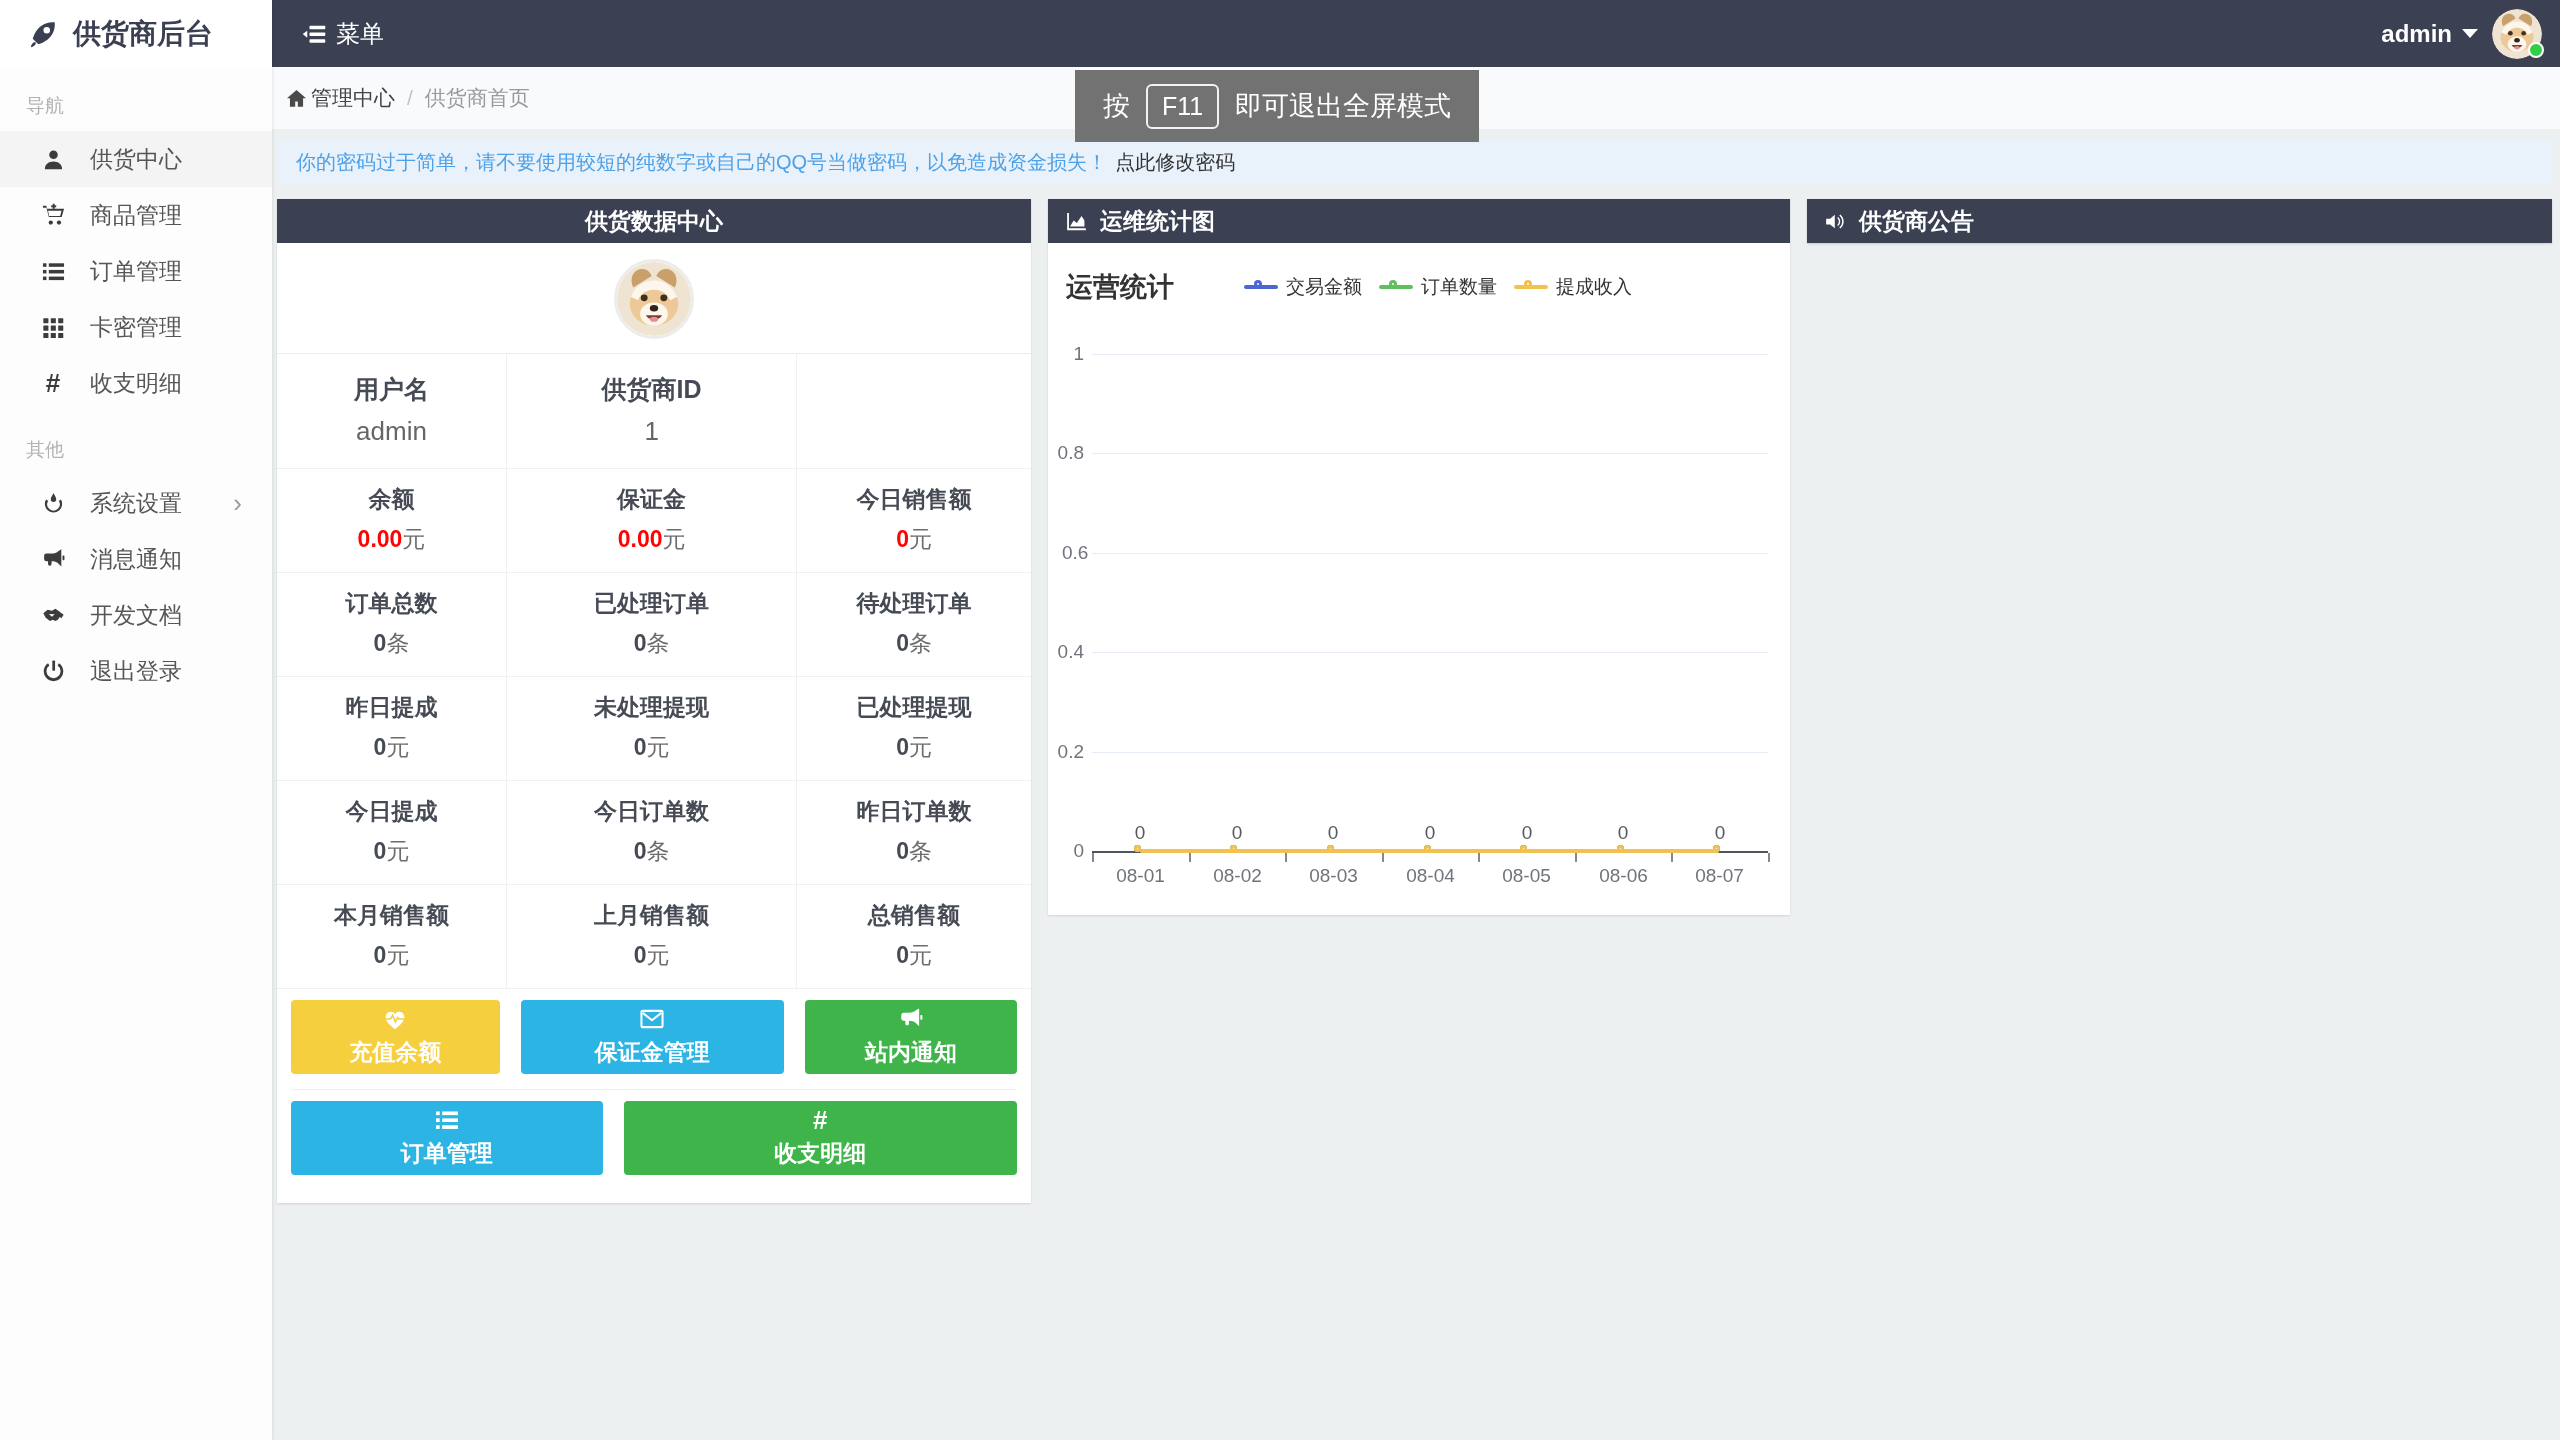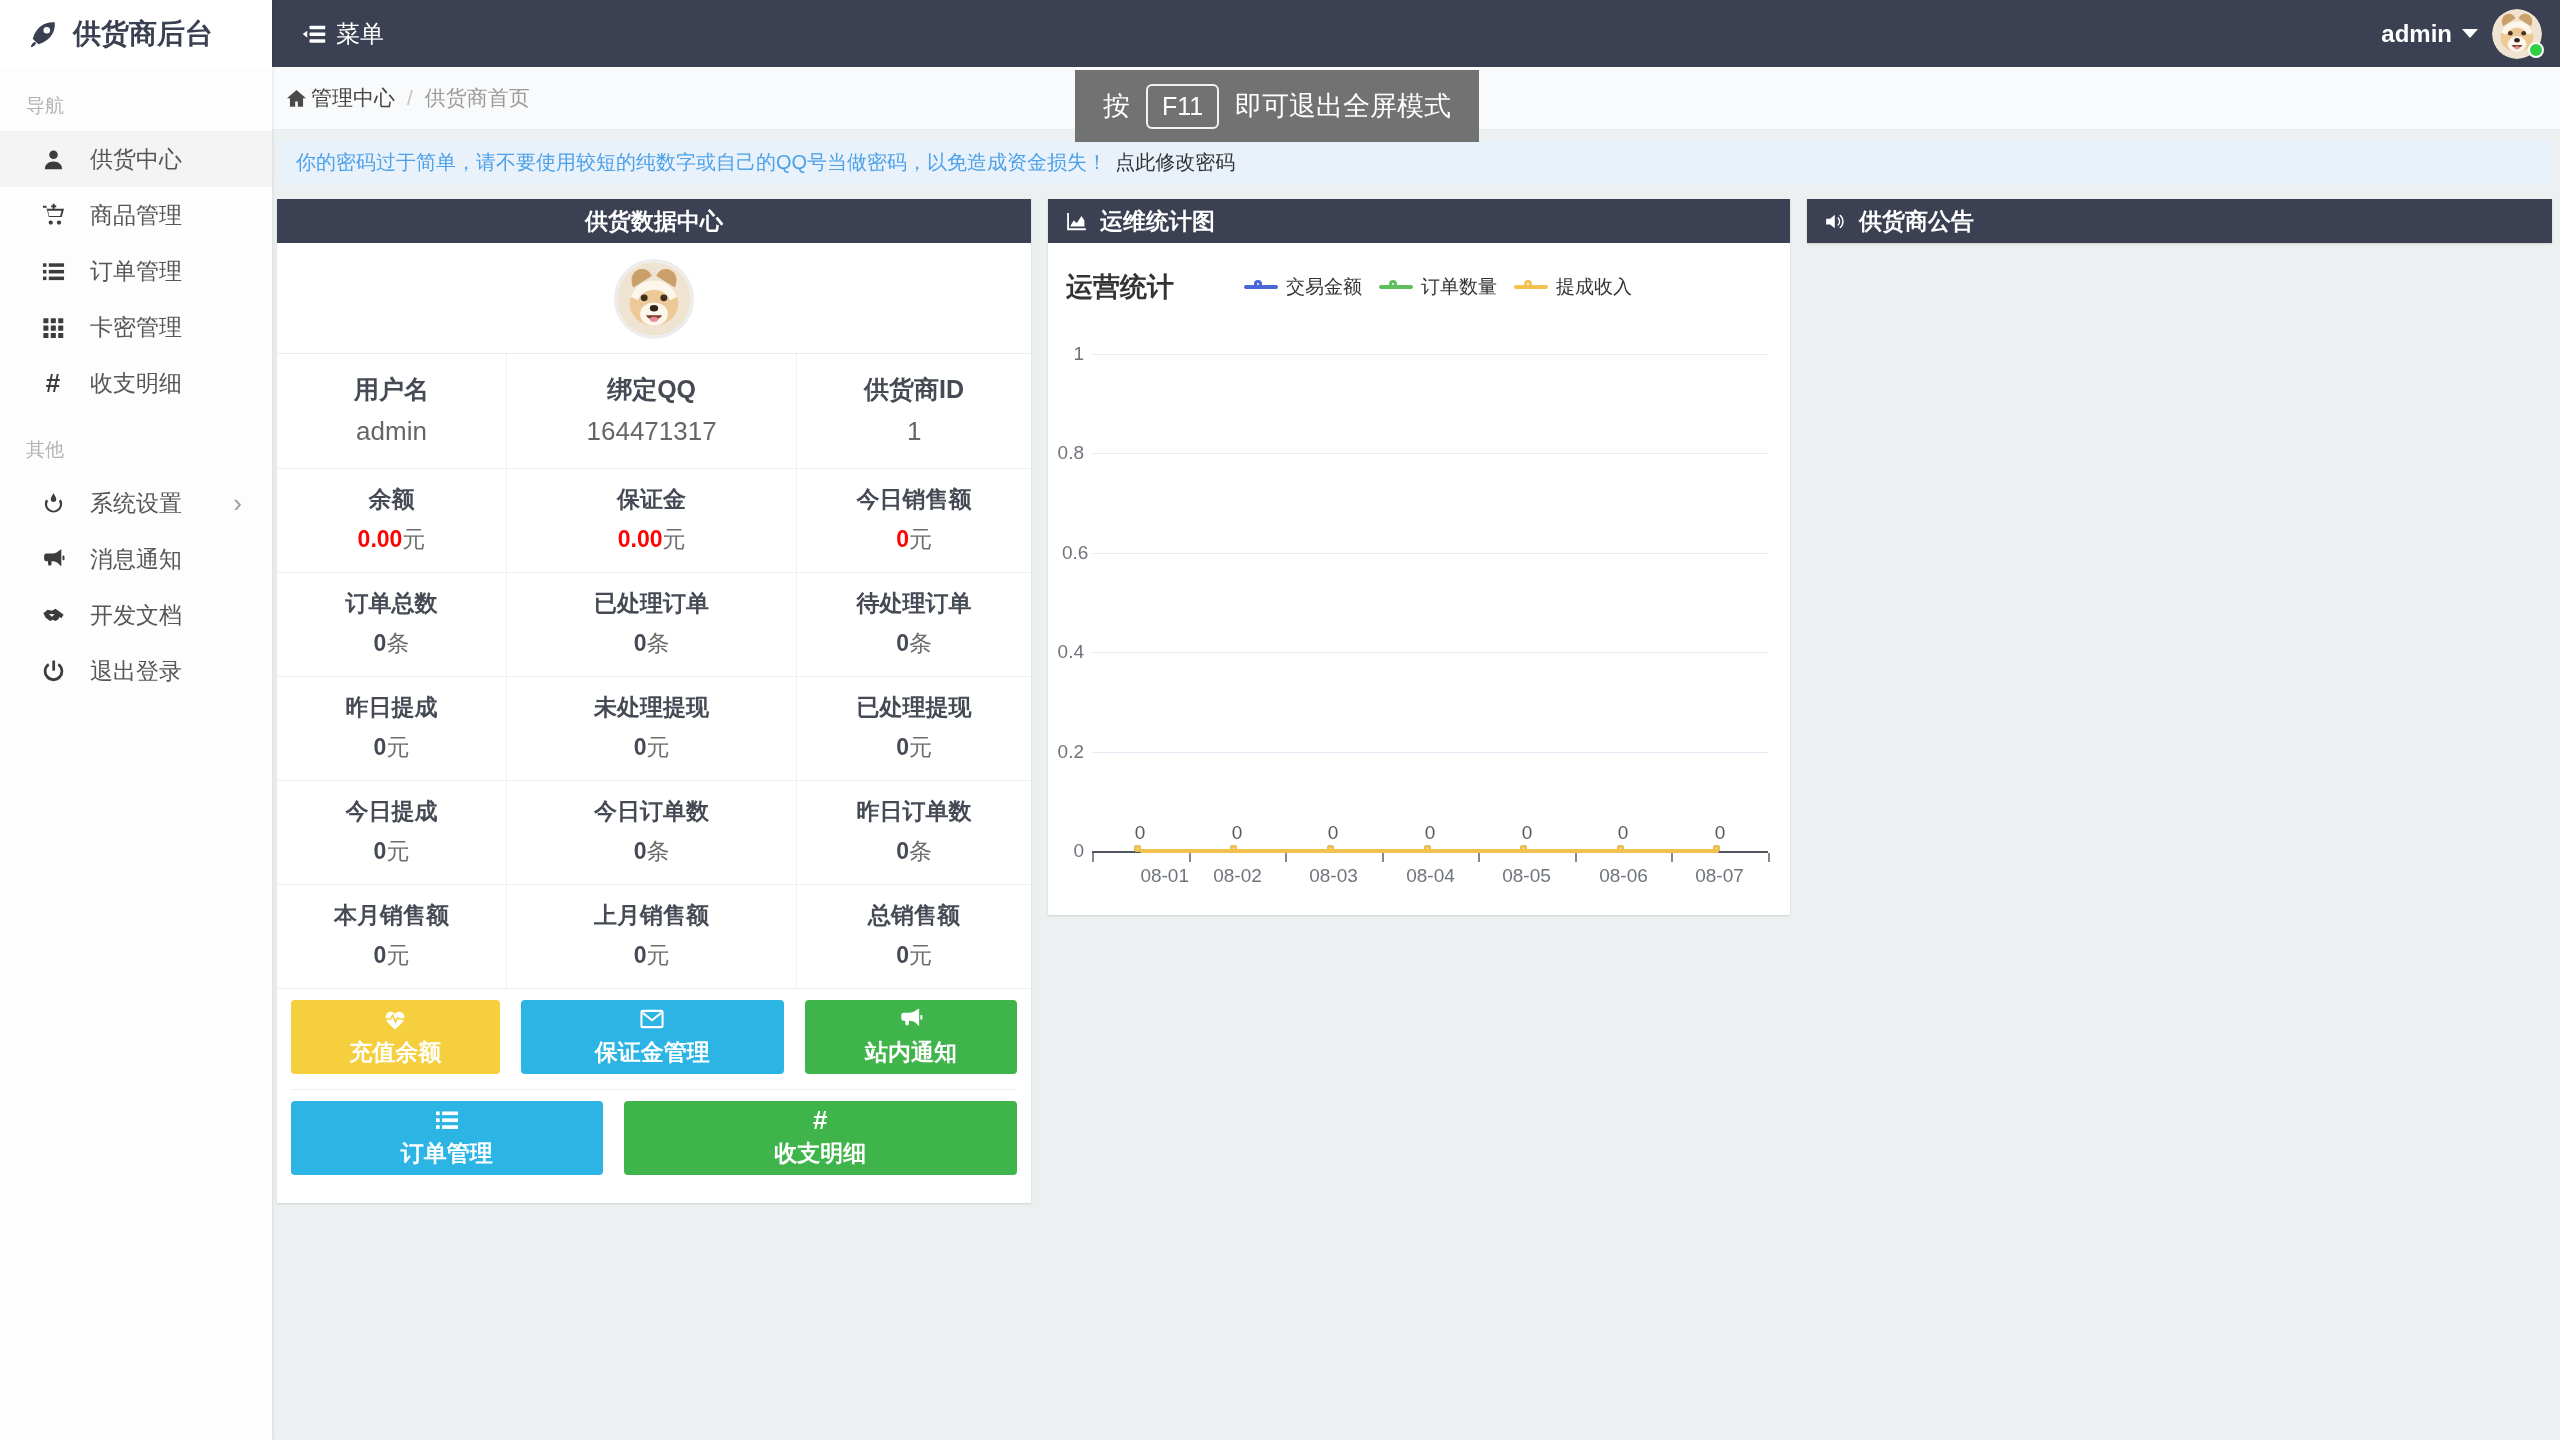--- a/index.html
+++ b/index.html
@@ -323,24 +323,20 @@
                 </span>
               </span>
           </div>
           <div id="stats-table">
               <div class="stat-row identity">
                 <div class="stat-cell">
                   <div class="stat-label">用户名</div>
                   <div class="stat-value"><span class="num">admin</span></div>
                 </div>
                 <div class="stat-cell">
-                  <div class="stat-label">绑定QQ</div>
-                  <div class="stat-value"><span class="num">164471317</span></div>
-                </div>
-                <div class="stat-cell">
                   <div class="stat-label">供货商ID</div>
                   <div class="stat-value"><span class="num">1</span></div>
                 </div>
               </div>
               <div class="stat-row">
                 <div class="stat-cell">
                   <div class="stat-label">余额</div>
                   <div class="stat-value red"><span class="num">0.00</span><span class="unit">元</span></div>
                 </div>
                 <div class="stat-cell">
@@ -515,21 +511,21 @@
               <div class="ylab" style="left: 0px; top: 34px;">1</div>
               <div class="axisline" style="left: 44px; width: 676px; top: 542px;"></div>
               <div class="xtick" style="left: 44px; top: 544px;"></div>
               <div class="xtick" style="left: 141px; top: 544px;"></div>
               <div class="xtick" style="left: 237px; top: 544px;"></div>
               <div class="xtick" style="left: 334px; top: 544px;"></div>
               <div class="xtick" style="left: 430px; top: 544px;"></div>
               <div class="xtick" style="left: 527px; top: 544px;"></div>
               <div class="xtick" style="left: 623px; top: 544px;"></div>
               <div class="xtick" style="left: 720px; top: 544px;"></div>
-              <div class="xlab" style="left: 44px; width: 97px; top: 556px; text-align: right;">08-01</div>
+              <div class="xlab" style="left: 44px; width: 97px; top: 556px;">08-01</div>
               <div class="xlab" style="left: 141px; width: 97px; top: 556px;">08-02</div>
               <div class="xlab" style="left: 237px; width: 97px; top: 556px;">08-03</div>
               <div class="xlab" style="left: 334px; width: 97px; top: 556px;">08-04</div>
               <div class="xlab" style="left: 430px; width: 97px; top: 556px;">08-05</div>
               <div class="xlab" style="left: 527px; width: 97px; top: 556px;">08-06</div>
               <div class="xlab" style="left: 623px; width: 97px; top: 556px;">08-07</div>
               <div class="sline" style="background: rgb(74, 103, 214); left: 92px; width: 579px; top: 540px;"></div>
               <div class="spoint" style="border-color: rgb(74, 103, 214); left: 86px; top: 536px;"></div>
               <div class="spoint" style="border-color: rgb(74, 103, 214); left: 182px; top: 536px;"></div>
               <div class="spoint" style="border-color: rgb(74, 103, 214); left: 279px; top: 536px;"></div>

